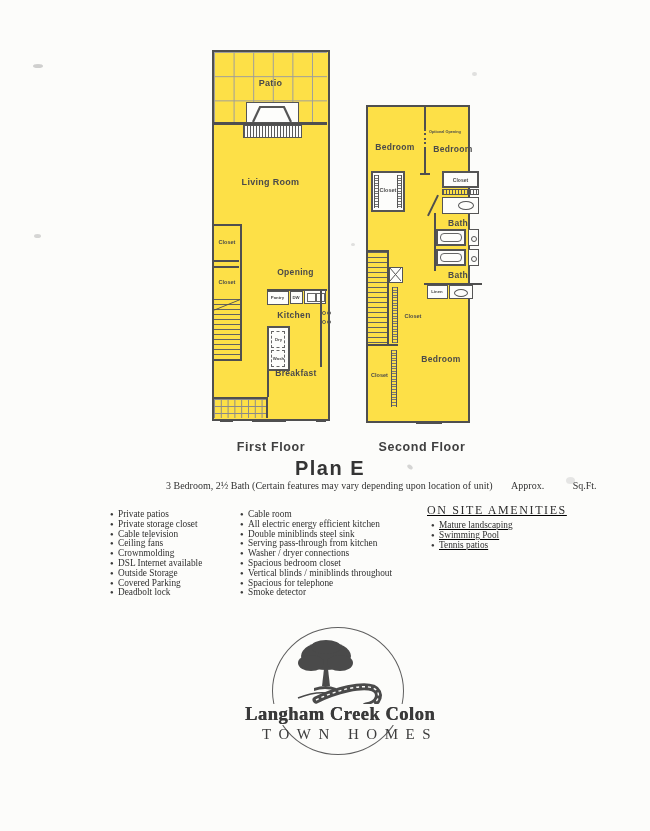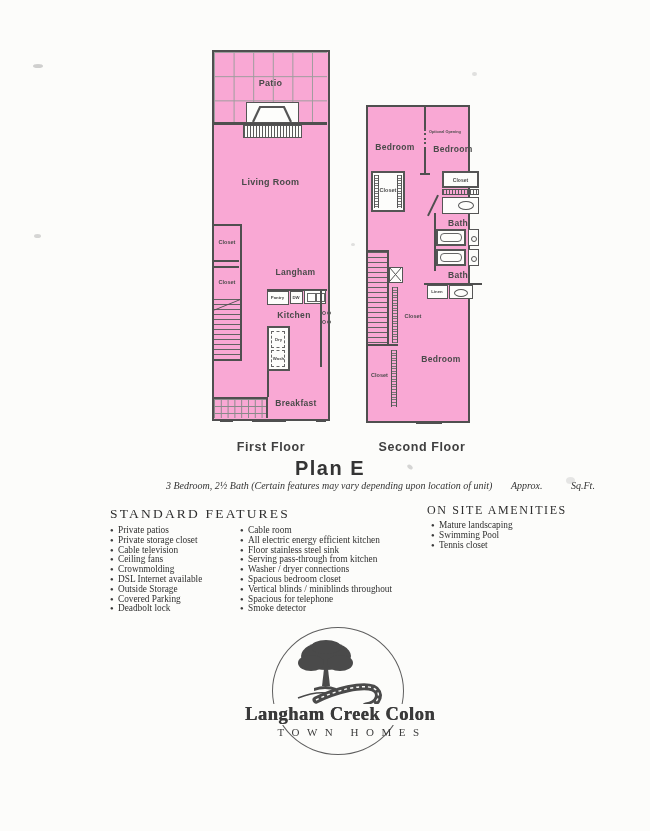--- a/index.html
+++ b/index.html
@@ -4,21 +4,21 @@
 <style>
   html,body{margin:0;padding:0;}
   body{
     width:650px;height:831px;position:relative;overflow:hidden;
     background:#fcfcfa;
     font-family:"Liberation Sans",sans-serif;
   }
   .abs{position:absolute;}
   
   .w{position:absolute;background:#4f4f4f;}
-  .plan{position:absolute;border:2.5px solid #4f4f4f;box-sizing:border-box;background:#f9a8d4;}
+  .plan{position:absolute;border:2.5px solid #4f4f4f;box-sizing:border-box;background:#fde047;}
   
   .lbl{position:absolute;font-family:"Liberation Sans",sans-serif;font-weight:bold;
        color:#4a4a4a;text-align:center;font-size:8.5px;line-height:1;letter-spacing:.3px;white-space:nowrap;}
   .lbl.sm{font-size:5.5px;letter-spacing:0;}
   .lbl.xs{font-size:4.3px;letter-spacing:0;}
   .box{position:absolute;border:1.5px solid #555;box-sizing:border-box;background:#fdfdfb;}
   .dash{position:absolute;border:1px dashed #666;box-sizing:border-box;}
   .patiogrid{background-image:linear-gradient(#9d9d9d 1px,transparent 1px),
              linear-gradient(90deg,#9d9d9d 1px,transparent 1px);
              background-size:19.6px 24.2px;}
@@ -44,21 +44,21 @@
              letter-spacing:1.6px;white-space:nowrap;}
   ul.feat{list-style:none;margin:4px 0 0 0;padding:0;}
   ul.feat li{font-family:"Liberation Serif",serif;color:#303030;font-size:9.3px;
              line-height:9.8px;white-space:nowrap;}
   ul.feat li .bullet{display:inline-block;width:8px;font-size:6px;vertical-align:1px;color:#3a3a3a;}
   .artifact{position:absolute;background:#8d8d8d;border-radius:50%;}
   .logo-name{position:absolute;font-family:"Liberation Serif",serif;font-weight:bold;
              color:#3a3a3a;font-size:18.5px;text-align:center;letter-spacing:.5px;
              background:#fcfcfa;white-space:nowrap;text-shadow:.4px 0 0 #3a3a3a;}
   .logo-tag{position:absolute;font-family:"Liberation Serif",serif;color:#3d3d3d;
-            font-size:11px;text-align:center;letter-spacing:7.5px;white-space:nowrap;}
+            font-size:15px;letter-spacing:7.5px;white-space:nowrap;}
 </style>
 </head>
 <body>
 
 <div class="plan" style="left:212px;top:50px;width:118px;height:371px;">
 
   <div class="abs patiogrid" style="left:0;top:0;width:113px;height:71px;"></div>
   <div class="lbl" style="left:0;top:27px;width:113px;font-size:9px;">Patio</div>
   <div class="w" style="left:0;top:70px;width:113px;height:2.5px;"></div>
 
@@ -73,21 +73,21 @@
 
   <div class="w" style="left:0;top:172px;width:28px;height:2px;"></div>
   <div class="w" style="left:26px;top:172px;width:2px;height:137px;"></div>
   <div class="lbl sm" style="left:0;top:188px;width:26px;">Closet</div>
   <div class="w" style="left:0;top:208px;width:25px;height:2px;"></div>
   <div class="w" style="left:0;top:214px;width:25px;height:2px;"></div>
   <div class="lbl sm" style="left:0;top:228px;width:26px;">Closet</div>
   <div class="abs stairsV" style="left:0;top:247px;width:26px;height:60px;border-bottom:2px solid #4f4f4f;"></div>
   <div class="w" style="left:-1px;top:252px;width:30px;height:1px;transform:rotate(-22deg);"></div>
 
-  <div class="lbl" style="left:50px;top:216px;width:63px;">Langham</div>
+  <div class="lbl" style="left:50px;top:216px;width:63px;">Opening</div>
 
   <div class="w" style="left:53px;top:237px;width:60px;height:2px;"></div>
   <div class="box" style="left:53px;top:239px;width:22px;height:14px;">
     <div class="lbl xs" style="left:0;top:4px;width:19px;">Pantry</div>
   </div>
   <div class="box" style="left:76px;top:239px;width:13px;height:13px;">
     <div class="lbl xs" style="left:0;top:4px;width:10px;">DW</div>
   </div>
   <div class="box" style="left:90px;top:238px;width:22px;height:14px;">
     <div class="abs" style="left:2px;top:2px;width:7px;height:7px;border:1px solid #666;"></div>
@@ -105,21 +105,21 @@
   <div class="box" style="left:53px;top:274px;width:23px;height:45px;border-width:2px;">
     <div class="dash" style="left:2px;top:3px;width:14px;height:17px;">
       <div class="lbl xs" style="left:0;top:6px;width:13px;">Dry</div>
     </div>
     <div class="dash" style="left:2px;top:22px;width:14px;height:17px;">
       <div class="lbl xs" style="left:0;top:6px;width:13px;">Wash</div>
     </div>
   </div>
   <div class="w" style="left:53px;top:319px;width:2px;height:26px;"></div>
 
-  <div class="lbl" style="left:52px;top:347px;width:60px;">Breakfast</div>
+  <div class="lbl" style="left:52px;top:317px;width:60px;">Breakfast</div>
 
   <div class="abs tiles" style="left:0;top:345px;width:54px;height:21px;border-top:2.5px solid #4f4f4f;border-right:2.5px solid #4f4f4f;box-sizing:border-box;"></div>
 </div>
 
 <div class="w" style="left:220px;top:419px;width:13px;height:3px;"></div>
 <div class="w" style="left:252px;top:419px;width:34px;height:3px;"></div>
 <div class="w" style="left:316px;top:419px;width:10px;height:3px;"></div>
 
 <div class="plan" style="left:366px;top:105px;width:104px;height:318px;">
 
@@ -189,60 +189,59 @@
 
   <div class="lbl" style="left:36px;top:248px;width:74px;">Bedroom</div>
 </div>
 
 <div class="w" style="left:416px;top:421px;width:26px;height:3px;"></div>
 
 <div class="caption" style="left:212px;top:440px;width:118px;">First Floor</div>
 <div class="caption" style="left:358px;top:440px;width:128px;">Second Floor</div>
 <div class="plan-title" style="left:230px;top:457px;width:200px;">Plan E</div>
 
-<div class="abs serif" style="left:166px;top:480px;width:400px;font-size:10px;white-space:nowrap;font-style:italic;">
+<div class="abs serif" style="left:166px;top:480px;width:400px;font-size:10px;white-space:nowrap;">
   <span>3 Bedroom, 2½  Bath (Certain features may vary depending upon location of unit)</span>
   <span style="margin-left:16px;">Approx.</span>
   <span style="margin-left:26px;">Sq.Ft.</span>
 </div>
 
 <div class="abs" style="left:110px;top:506px;">
-  <div class="feat-head">STANDARD FEATURES</div>
   <div style="display:flex;">
     <ul class="feat" style="width:124px;">
       <li><span class="bullet">●</span><span>Private patios</span></li>
       <li><span class="bullet">●</span><span>Private storage closet</span></li>
       <li><span class="bullet">●</span><span>Cable television</span></li>
       <li><span class="bullet">●</span><span>Ceiling fans</span></li>
       <li><span class="bullet">●</span><span>Crownmolding</span></li>
       <li><span class="bullet">●</span><span>DSL Internet available</span></li>
       <li><span class="bullet">●</span><span>Outside Storage</span></li>
       <li><span class="bullet">●</span><span>Covered Parking</span></li>
       <li><span class="bullet">●</span><span>Deadbolt lock</span></li>
     </ul>
     <ul class="feat" style="margin-left:6px;">
       <li><span class="bullet">●</span><span>Cable room</span></li>
       <li><span class="bullet">●</span><span>All electric energy efficient kitchen</span></li>
-      <li><span class="bullet">●</span><span>Floor stainless steel sink</span></li>
+      <li><span class="bullet">●</span><span>Double miniblinds steel sink</span></li>
       <li><span class="bullet">●</span><span>Serving pass-through from kitchen</span></li>
       <li><span class="bullet">●</span><span>Washer / dryer connections</span></li>
       <li><span class="bullet">●</span><span>Spacious bedroom closet</span></li>
       <li><span class="bullet">●</span><span>Vertical blinds / miniblinds throughout</span></li>
       <li><span class="bullet">●</span><span>Spacious for telephone</span></li>
       <li><span class="bullet">●</span><span>Smoke detector</span></li>
     </ul>
   </div>
 </div>
 
-<div class="abs" style="left:427px;top:503px;">
+<div class="abs" style="left:427px;top:503px;text-decoration:underline;">
   <div class="amen-head">ON SITE AMENITIES</div>
   <ul class="feat" style="margin-top:3px;margin-left:4px;">
     <li><span class="bullet">●</span><span>Mature landscaping</span></li>
     <li><span class="bullet">●</span><span>Swimming Pool</span></li>
-    <li><span class="bullet">●</span><span>Tennis closet</span></li>
+    <li><span class="bullet">●</span><span>Tennis patios</span></li>
   </ul>
 </div>
 
 <div class="abs" style="left:240px;top:622px;width:200px;height:135px;">
   <div class="abs" style="left:32px;top:5px;width:130px;height:126px;border:1.5px solid #5f5f5f;border-radius:50%;"></div>
   <svg width="120" height="88" style="position:absolute;left:38px;top:14px;">
     <g fill="#4a4a4a">
       <ellipse cx="48" cy="20" rx="25" ry="14"></ellipse>
       <ellipse cx="33" cy="27" rx="13" ry="8"></ellipse>
       <ellipse cx="62" cy="27" rx="13" ry="8"></ellipse>

